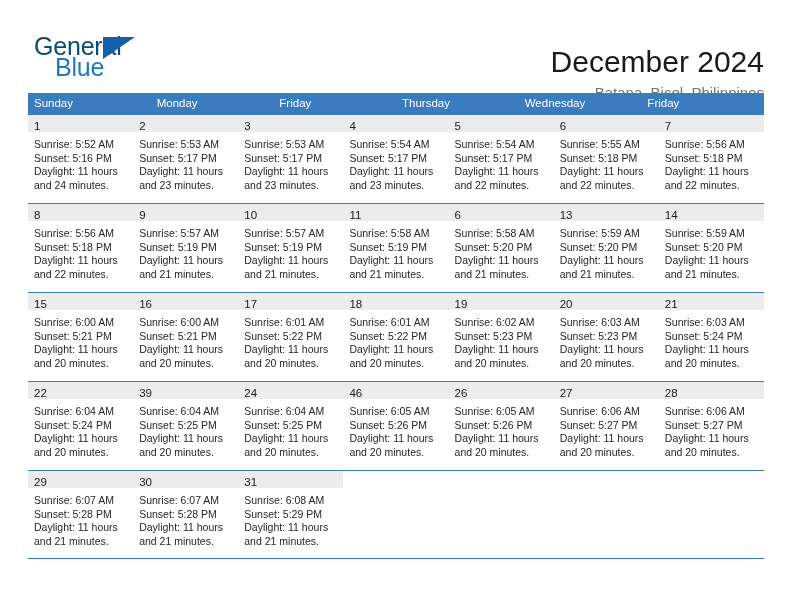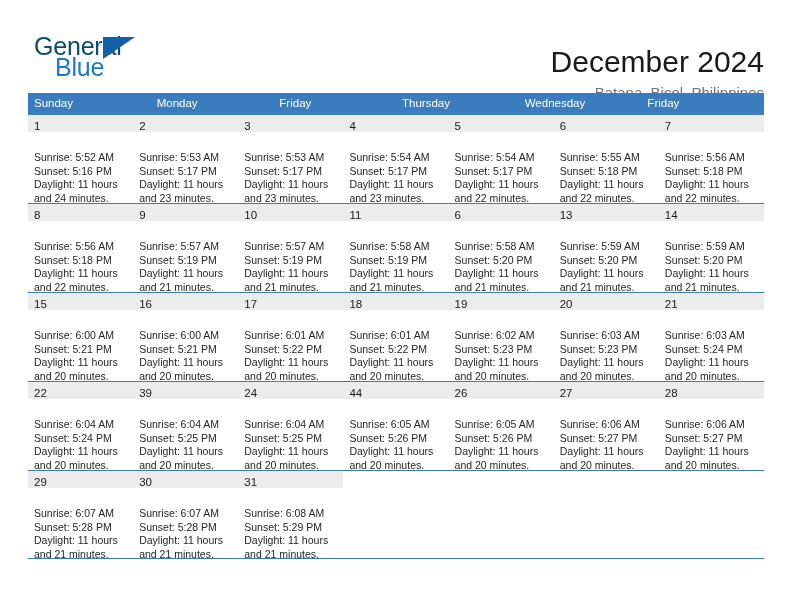--- a/index.html
+++ b/index.html
@@ -139,21 +139,21 @@
   }
   .day-cell.empty .day-number-band {
     background: transparent;
   }
   .day-number {
     font-size: 11.5px;
     line-height: 15px;
     color: #1a1a1a;
   }
   .day-info {
-    padding: 19px 4px 0 6px;
+    padding: 6px 4px 0 6px;
   }
   .info-line {
     font-size: 10.5px;
     line-height: 13.6px;
     color: #262626;
     white-space: nowrap;
   }
 </style>
 </head>
 <body>
@@ -406,21 +406,21 @@
       <div class="day-cell">
         <div class="day-number-band"><span class="day-number">24</span></div>
         <div class="day-info">
           <div class="info-line">Sunrise: 6:04 AM</div>
           <div class="info-line">Sunset: 5:25 PM</div>
           <div class="info-line">Daylight: 11 hours</div>
           <div class="info-line">and 20 minutes.</div>
         </div>
       </div>
       <div class="day-cell">
-        <div class="day-number-band"><span class="day-number">44</span></div>
+        <div class="day-number-band"><span class="day-number">46</span></div>
         <div class="day-info">
           <div class="info-line">Sunrise: 6:05 AM</div>
           <div class="info-line">Sunset: 5:26 PM</div>
           <div class="info-line">Daylight: 11 hours</div>
           <div class="info-line">and 20 minutes.</div>
         </div>
       </div>
       <div class="day-cell">
         <div class="day-number-band"><span class="day-number">26</span></div>
         <div class="day-info">

